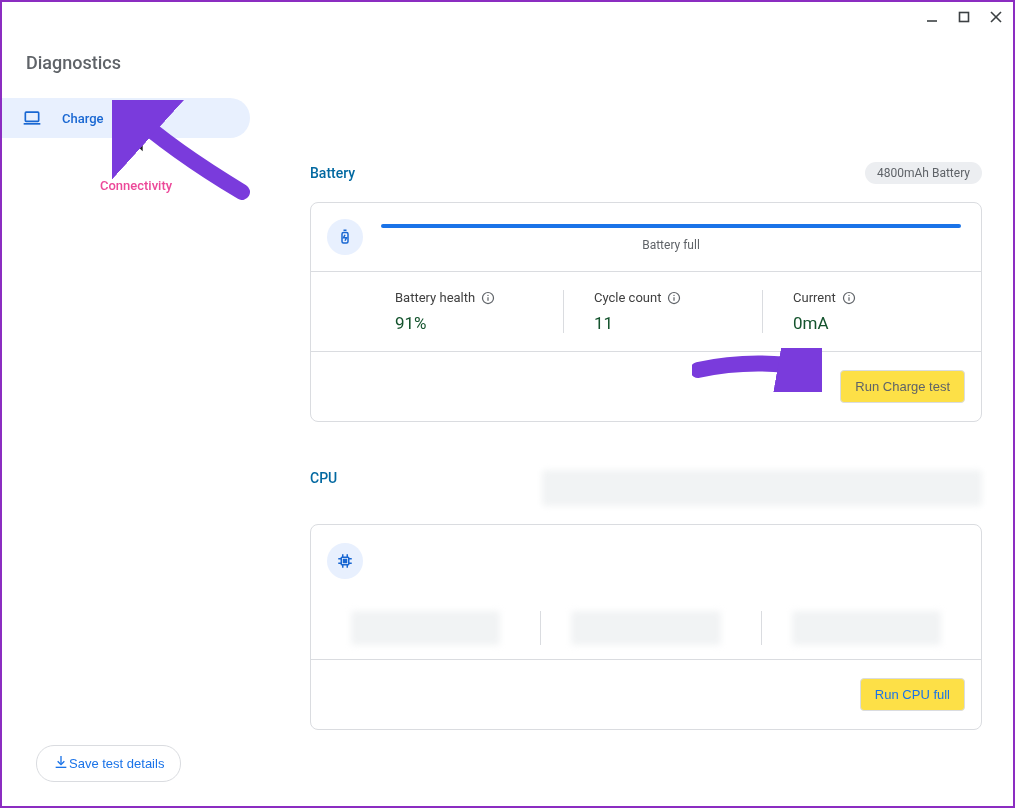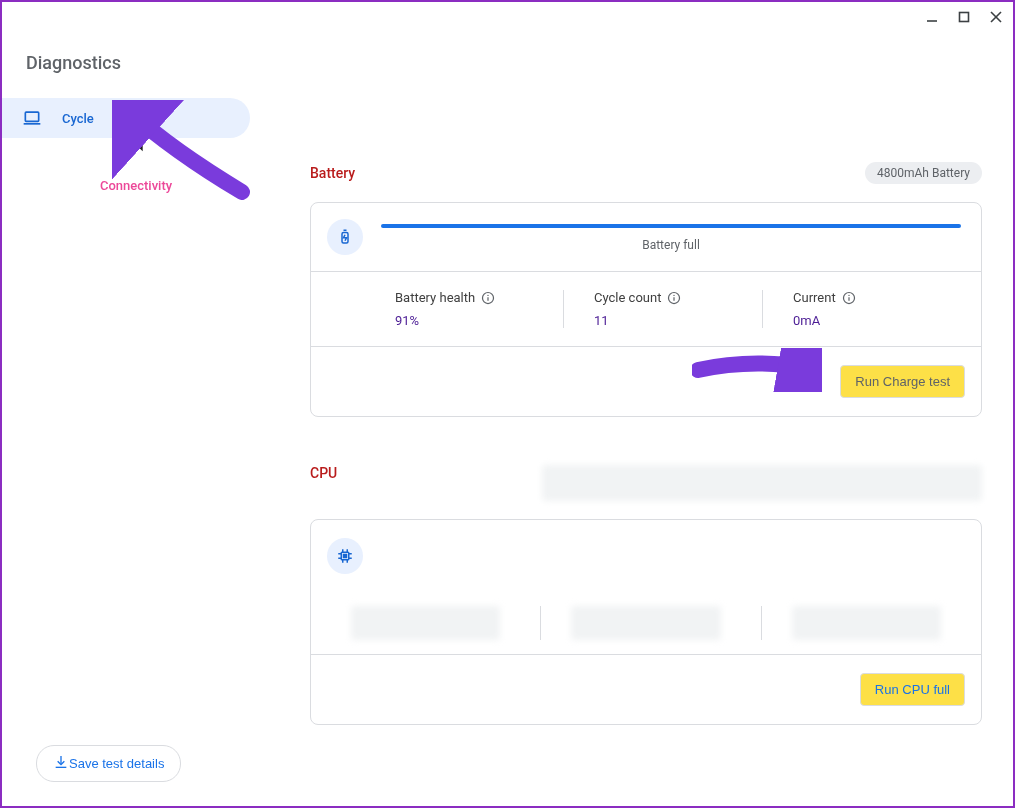--- a/index.html
+++ b/index.html
@@ -15,37 +15,37 @@
   .sidebar { position: absolute; top: 96px; left: 0; width: 248px; }
   .nav-item { display: flex; align-items: center; gap: 20px; height: 40px; padding-left: 20px; border-radius: 0 20px 20px 0; font-size: 13px; font-weight: 500; cursor: pointer; }
   .nav-item.active { background: #e8f0fe; color: #1967d2; }
   .nav-item.active .nav-icon { color: #1967d2; }
   .nav-item:not(.active) { color: #ec4899; flex-direction: column; }
   .nav-icon { width: 20px; height: 20px; display: flex; align-items: center; justify-content: center; color: #202124; }
   .nav-icon svg { width: 20px; height: 20px; }
   
   .main { position: absolute; left: 308px; top: 160px; width: 672px; }
   .section-header { display: flex; align-items: center; justify-content: space-between; margin-bottom: 18px; }
-  .section-title { font-size: 14px; font-weight: 500; color: #b91c1c; }
+  .section-title { font-size: 14px; font-weight: 500; color: #0369a1; }
   .chip { background: #eceef1; color: #5f6368; font-size: 12px; padding: 4px 12px; border-radius: 14px; }
   .card { border: 1px solid #dadce0; border-radius: 8px; background: #fff; }
   
   .bat-top { display: flex; align-items: center; padding: 16px 20px 16px 16px; gap: 18px; }
   .icon-circle { width: 36px; height: 36px; border-radius: 50%; background: #e8f0fe; display: flex; align-items: center; justify-content: center; color: #1967d2; flex-shrink: 0; }
   .icon-circle svg { width: 18px; height: 18px; }
   .bat-right { flex: 1; text-align: center; }
   .progress { width: 100%; height: 4px; background: #1a73e8; border-radius: 2px; margin-bottom: 10px; margin-top: 2px; }
   .bat-status { font-size: 12px; color: #5f6368; }
   
   .metrics { display: flex; border-top: 1px solid #dadce0; padding: 18px 20px 18px 84px; }
   .metric { flex: 1; padding-right: 20px; }
   .metric + .metric { border-left: 1px solid #dadce0; padding-left: 30px; }
   .metric-label { font-size: 13px; color: #404040; display: flex; align-items: center; gap: 6px; margin-bottom: 8px; }
   .metric-label .info { width: 14px; height: 14px; color: #5f6368; }
-  .metric-val { font-size: 13px; color: #4c1d95; }
+  .metric-val { font-size: 17px; color: #14532d; }
   
   .action-row { border-top: 1px solid #dadce0; padding: 18px 16px; display: flex; justify-content: flex-end; }
   .btn { border: 1px solid #dadce0; background: #fde047; color: #5f6368; font-size: 13px; font-weight: 500; padding: 8px 14px; border-radius: 4px; cursor: pointer; }
   .btn.primary { color: #1a73e8; }
   
   .cpu-section { margin-top: 48px; }
   .cpu-header { display: flex; align-items: flex-start; justify-content: space-between; margin-bottom: 18px; }
   .blur-big { width: 440px; height: 36px; border-radius: 4px; background: #f1f3f4; filter: blur(3px); }
   .cpu-graph { display: flex; padding: 18px 20px 18px 16px; gap: 18px; }
   .graph-area { flex: 1; position: relative; }
@@ -91,21 +91,21 @@
   <div class="page-title">Diagnostics</div>
 
   <div class="sidebar">
     <div class="nav-item active">
       <span class="nav-icon">
         <svg viewBox="0 0 24 24" fill="none" stroke="currentColor" stroke-width="2">
             <rect x="4" y="5" width="16" height="11" rx="1"></rect>
             <line x1="2" y1="19" x2="22" y2="19"></line>
           </svg>
       </span>
-      <span>Cycle</span>
+      <span>Charge</span>
     </div>
     <div class="nav-item">
       <span class="nav-icon">
         <svg viewBox="0 0 24 24" fill="currentColor">
             <polygon points="4,8 4,16 8,12"></polygon>
             <polygon points="20,8 20,16 16,12"></polygon>
             <circle cx="10" cy="12" r="1"></circle>
             <circle cx="14" cy="12" r="1"></circle>
           </svg>
       </span>

